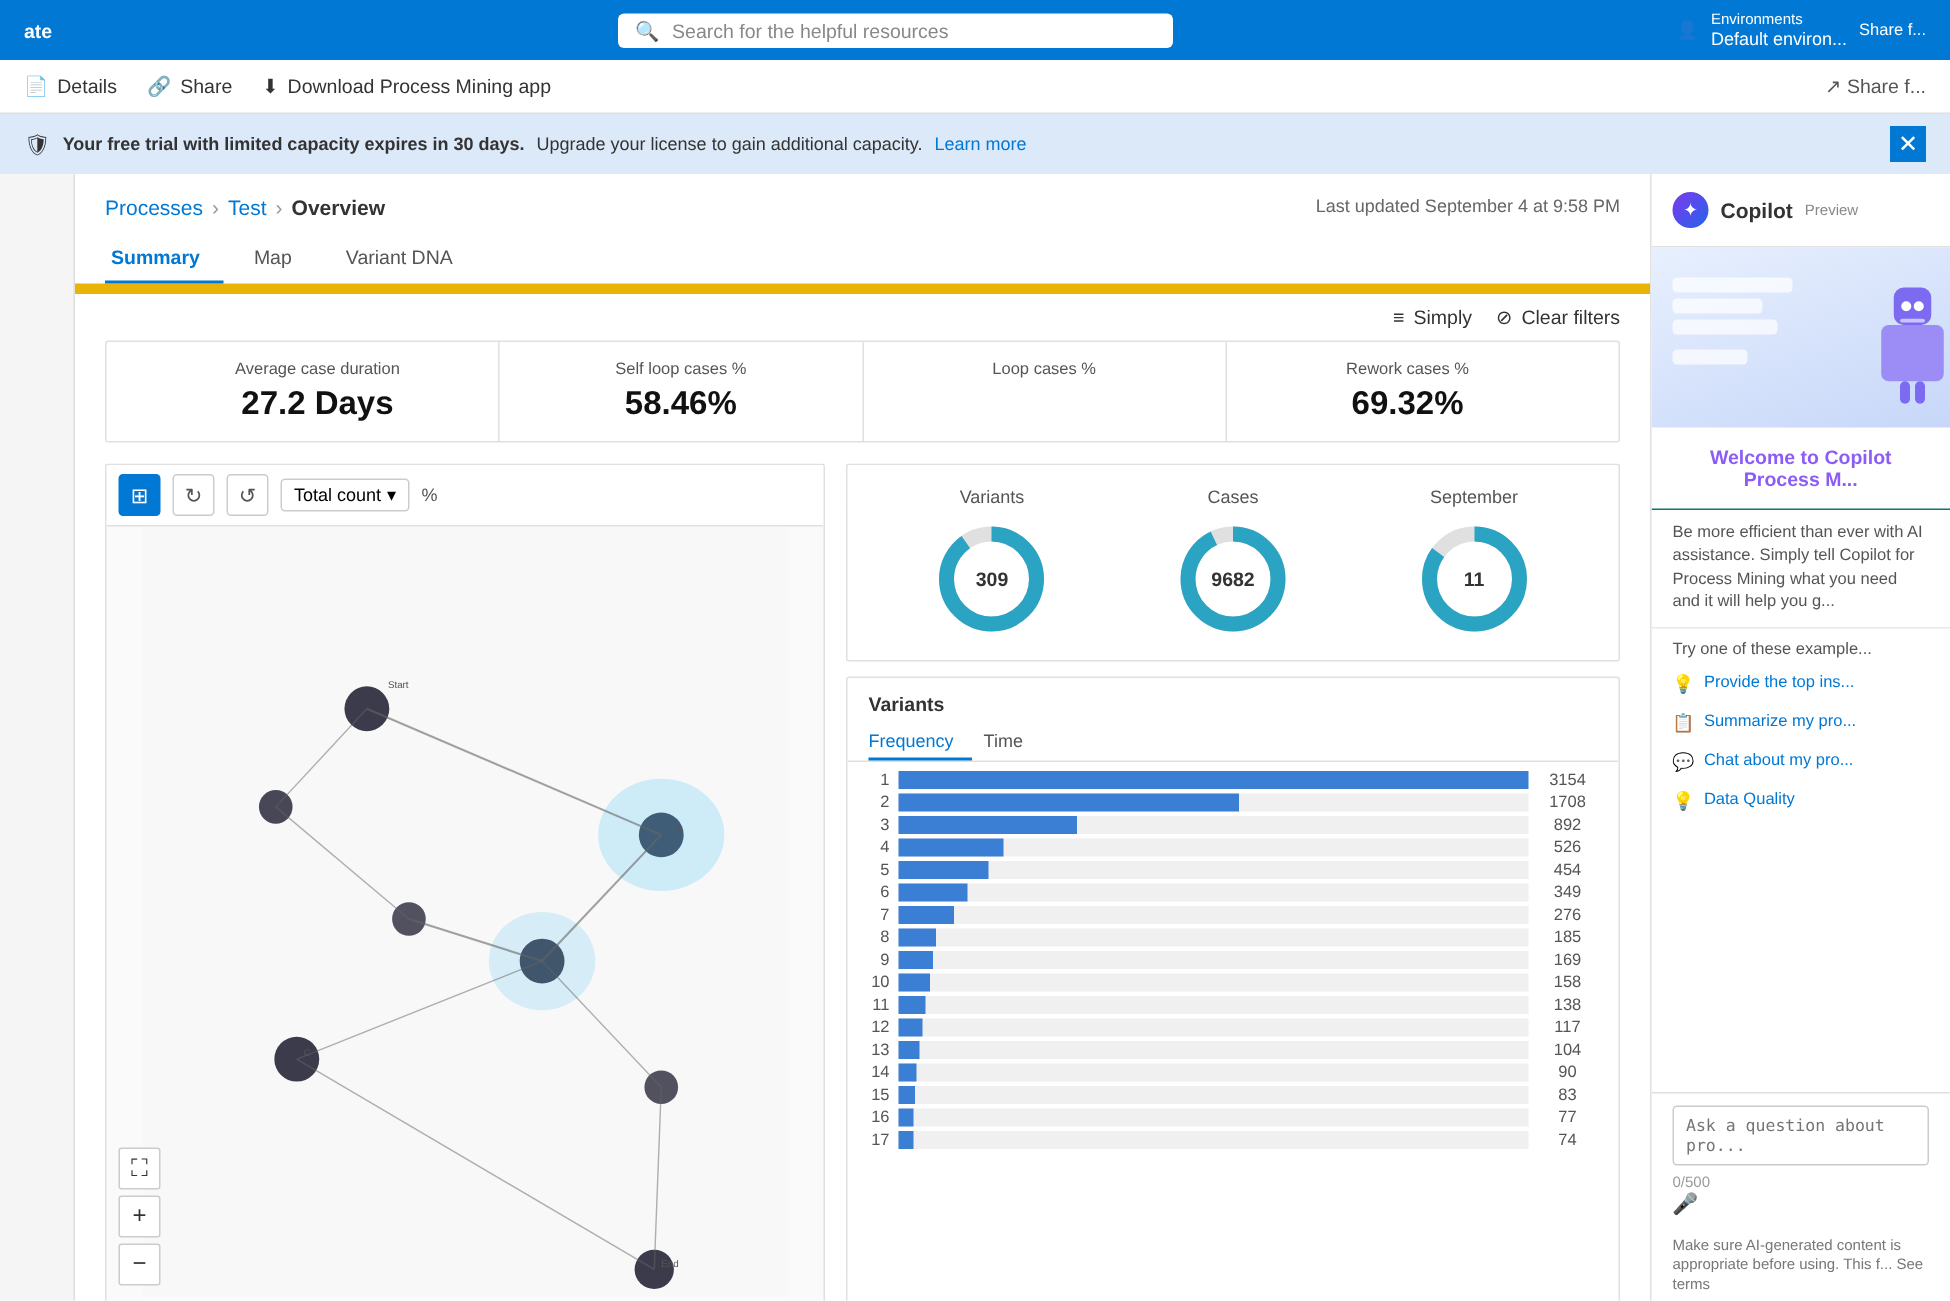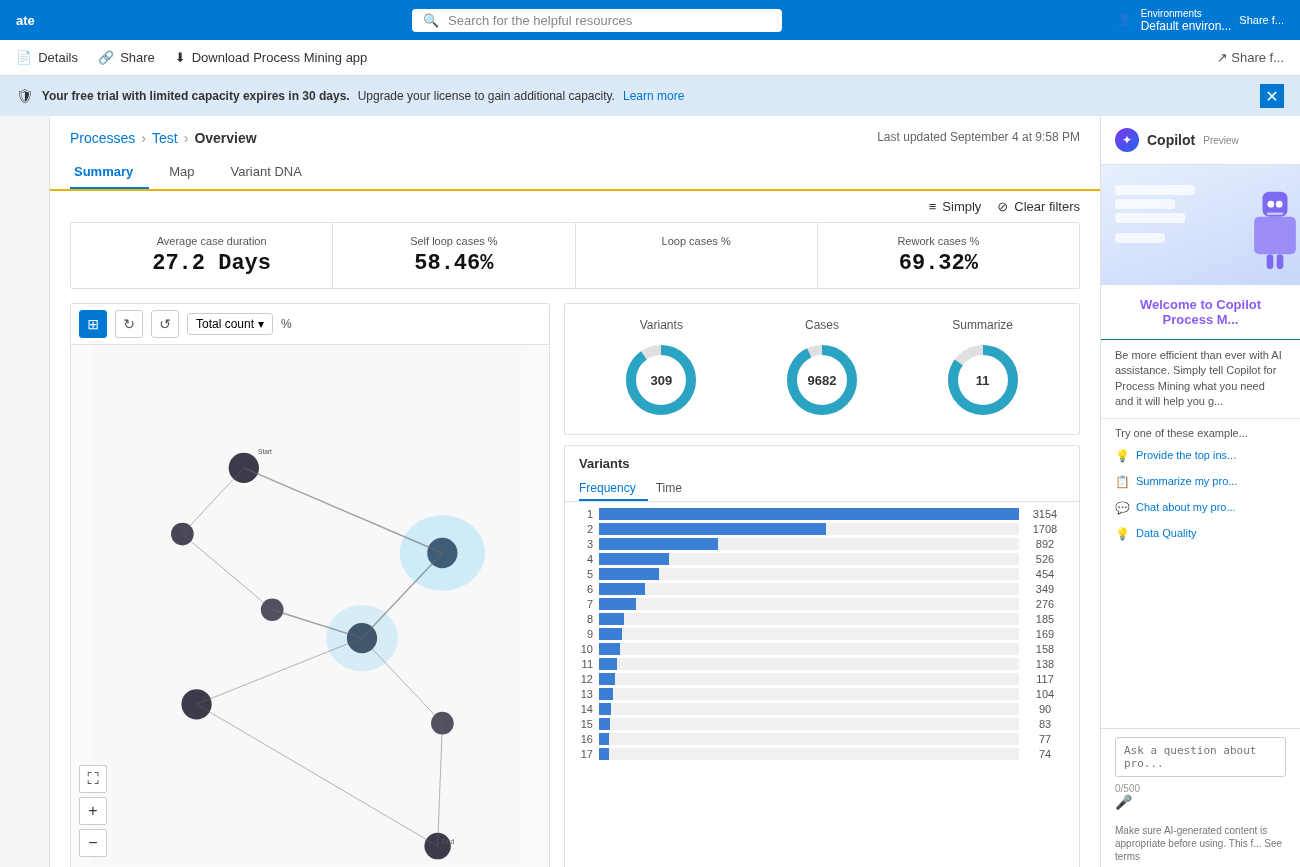--- a/index.html
+++ b/index.html
@@ -124,21 +124,21 @@
     .breadcrumb a { color: #0078d4; text-decoration: none; }
     .breadcrumb-sep { color: #999; }
     .breadcrumb-current { font-weight: 600; color: #333; }
     .last-updated { font-size: 12px; color: #666; }
 
     
     .tabs {
       display: flex;
       padding: 0 20px;
       margin-top: 10px;
-      border-bottom: 2px solid #eab308;
+      border-bottom: 7px solid #eab308;
       gap: 0;
     }
     .tab {
       padding: 8px 16px 8px 4px;
       font-size: 13px;
       color: #555;
       cursor: pointer;
       border-bottom: 2px solid transparent;
       margin-right: 16px;
     }
@@ -179,21 +179,21 @@
       border-radius: 2px;
     }
     .metric-card {
       flex: 1;
       padding: 12px 16px;
       text-align: center;
       border-right: 1px solid #e0e0e0;
     }
     .metric-card:last-child { border-right: none; }
     .metric-label { font-size: 11px; color: #555; margin-bottom: 4px; }
-    .metric-value { font-size: 22px; font-weight: 600; color: #111; font-family: Liberation Mono, monospace; }
+    .metric-value { font-size: 22px; font-weight: 600; color: #111; }
 
     
     .bottom-section {
       display: flex;
       gap: 14px;
       padding: 0 20px;
       flex: 1;
       overflow: hidden;
     }
 
@@ -699,21 +699,21 @@
               <div class="donut-svg-wrapper">
                 <svg width="80" height="80" viewBox="0 0 80 80">
                   <circle cx="40" cy="40" r="30" fill="none" stroke="#e0e0e0" stroke-width="10"></circle>
                   <circle cx="40" cy="40" r="30" fill="none" stroke="#2ba3c2" stroke-width="10" stroke-dasharray="175 14" stroke-dashoffset="0" stroke-linecap="butt" transform="rotate(-90 40 40)"></circle>
                 </svg>
                 <div class="donut-center-text">9682</div>
               </div>
             </div>
 
             <div class="donut-item">
-              <div class="donut-label">Summarize</div>
+              <div class="donut-label">September</div>
               <div class="donut-svg-wrapper">
                 <svg width="80" height="80" viewBox="0 0 80 80">
                   <circle cx="40" cy="40" r="30" fill="none" stroke="#e0e0e0" stroke-width="10"></circle>
                   <circle cx="40" cy="40" r="30" fill="none" stroke="#2ba3c2" stroke-width="10" stroke-dasharray="160 29" stroke-dashoffset="0" stroke-linecap="butt" transform="rotate(-90 40 40)"></circle>
                 </svg>
                 <div class="donut-center-text">11</div>
               </div>
             </div>
 
           </div>

